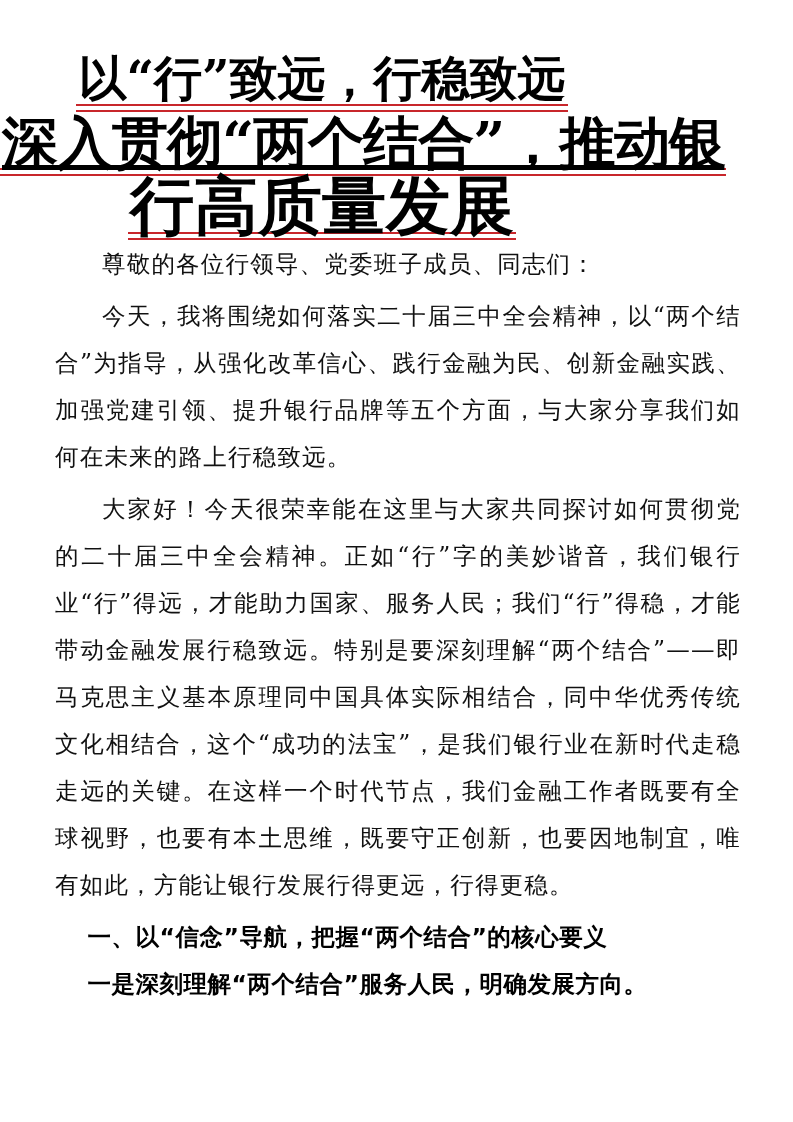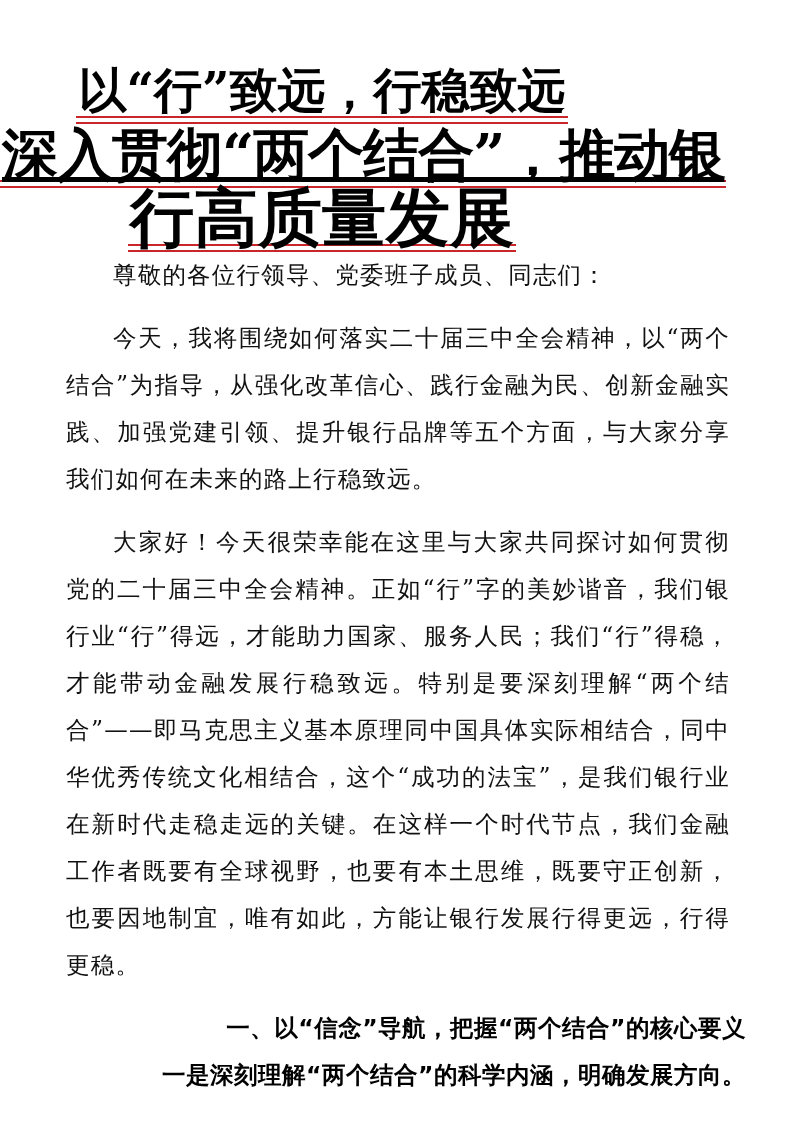--- a/index.html
+++ b/index.html
@@ -18,21 +18,21 @@
       position: absolute;
       left: 0;
       top: 0;
       width: 793px;
       height: 1122px;
       background: #ffffff;
     }
     .title-block {
       position: absolute;
       left: 0;
-      top: 64px;
+      top: 52px;
       width: 644px;
       text-align: center;
     }
     .title-line {
       display: block;
       height: 64px;
       margin: 0;
       text-align: center;
     }
     .title-text {
@@ -55,38 +55,37 @@
     .body-block {
       position: absolute;
       left: 50px;
       top: 236px;
       width: 696px;
     }
     .para {
       font-family: "DejaVu Serif", "Liberation Serif", serif;
       font-size: 23.5px;
       line-height: 47px;
-      margin: 16px;
+      margin: 5px;
       text-align: justify;
       text-align-last: left;
       letter-spacing: 1.2px;
       color: #111111;
     }
     .para.indent { text-indent: 2em; }
     .heading-1, .heading-2 {
       font-family: "DejaVu Sans", "Liberation Sans", sans-serif;
       font-weight: bold;
       font-size: 23.5px;
       line-height: 47px;
       margin: 0;
       text-indent: 1.6em;
       color: #000000;
       letter-spacing: 0.5px;
       white-space: nowrap;
-      text-align: right;
     }
   </style>
 </head>
 <body>
 
 <div class="page">
 
   <div class="title-block">
     <div class="title-line l1">
       <span class="title-text">以“行”致远，行稳致远</span>
@@ -97,16 +96,16 @@
     <div class="title-line l3">
       <span class="title-text">行高质量发展</span>
     </div>
   </div>
 
   <div class="body-block">
     <p class="para indent">尊敬的各位行领导、党委班子成员、同志们：</p>
     <p class="para indent">今天，我将围绕如何落实二十届三中全会精神，以“两个结合”为指导，从强化改革信心、践行金融为民、创新金融实践、加强党建引领、提升银行品牌等五个方面，与大家分享我们如何在未来的路上行稳致远。</p>
     <p class="para indent">大家好！今天很荣幸能在这里与大家共同探讨如何贯彻党的二十届三中全会精神。正如“行”字的美妙谐音，我们银行业“行”得远，才能助力国家、服务人民；我们“行”得稳，才能带动金融发展行稳致远。特别是要深刻理解“两个结合”——即马克思主义基本原理同中国具体实际相结合，同中华优秀传统文化相结合，这个“成功的法宝”，是我们银行业在新时代走稳走远的关键。在这样一个时代节点，我们金融工作者既要有全球视野，也要有本土思维，既要守正创新，也要因地制宜，唯有如此，方能让银行发展行得更远，行得更稳。</p>
     <p class="heading-1">一、以“信念”导航，把握“两个结合”的核心要义</p>
-    <p class="heading-2">一是深刻理解“两个结合”的科学内涵，明确发展方向。</p>
+    <p class="heading-2">一是深刻理解“两个结合”服务人民，明确发展方向。</p>
   </div>
 
 </div>
 
 </body></html>

